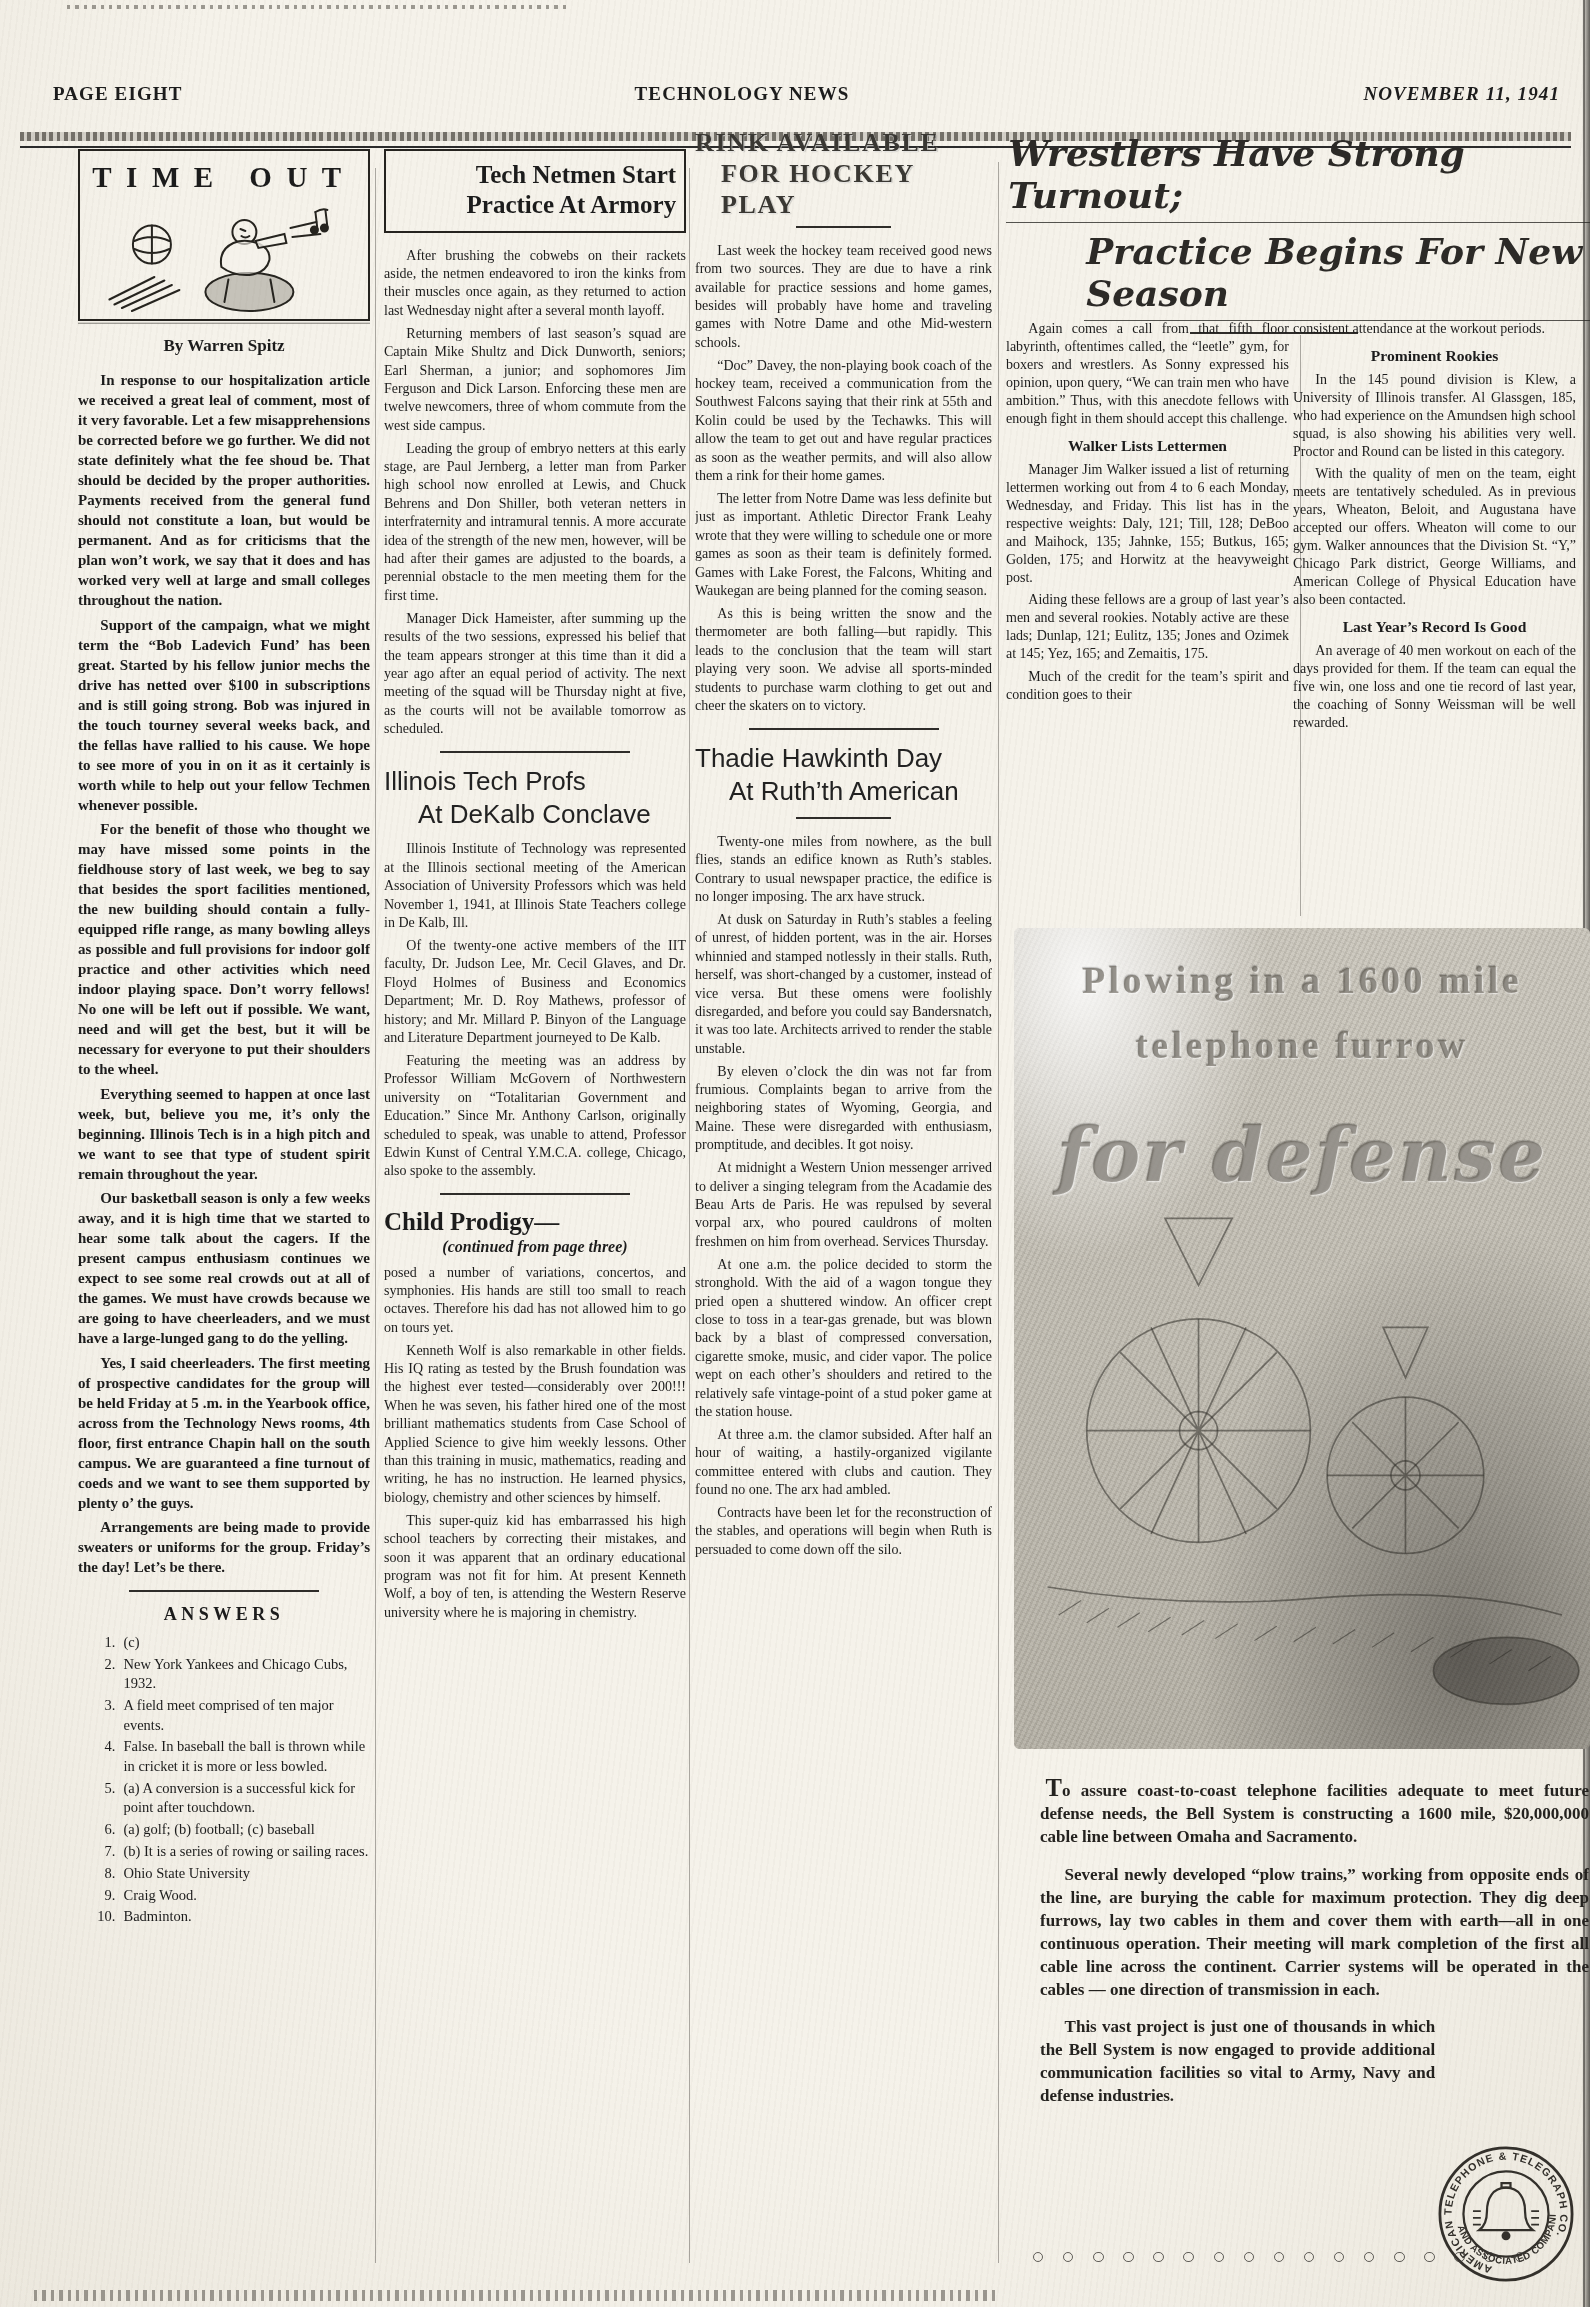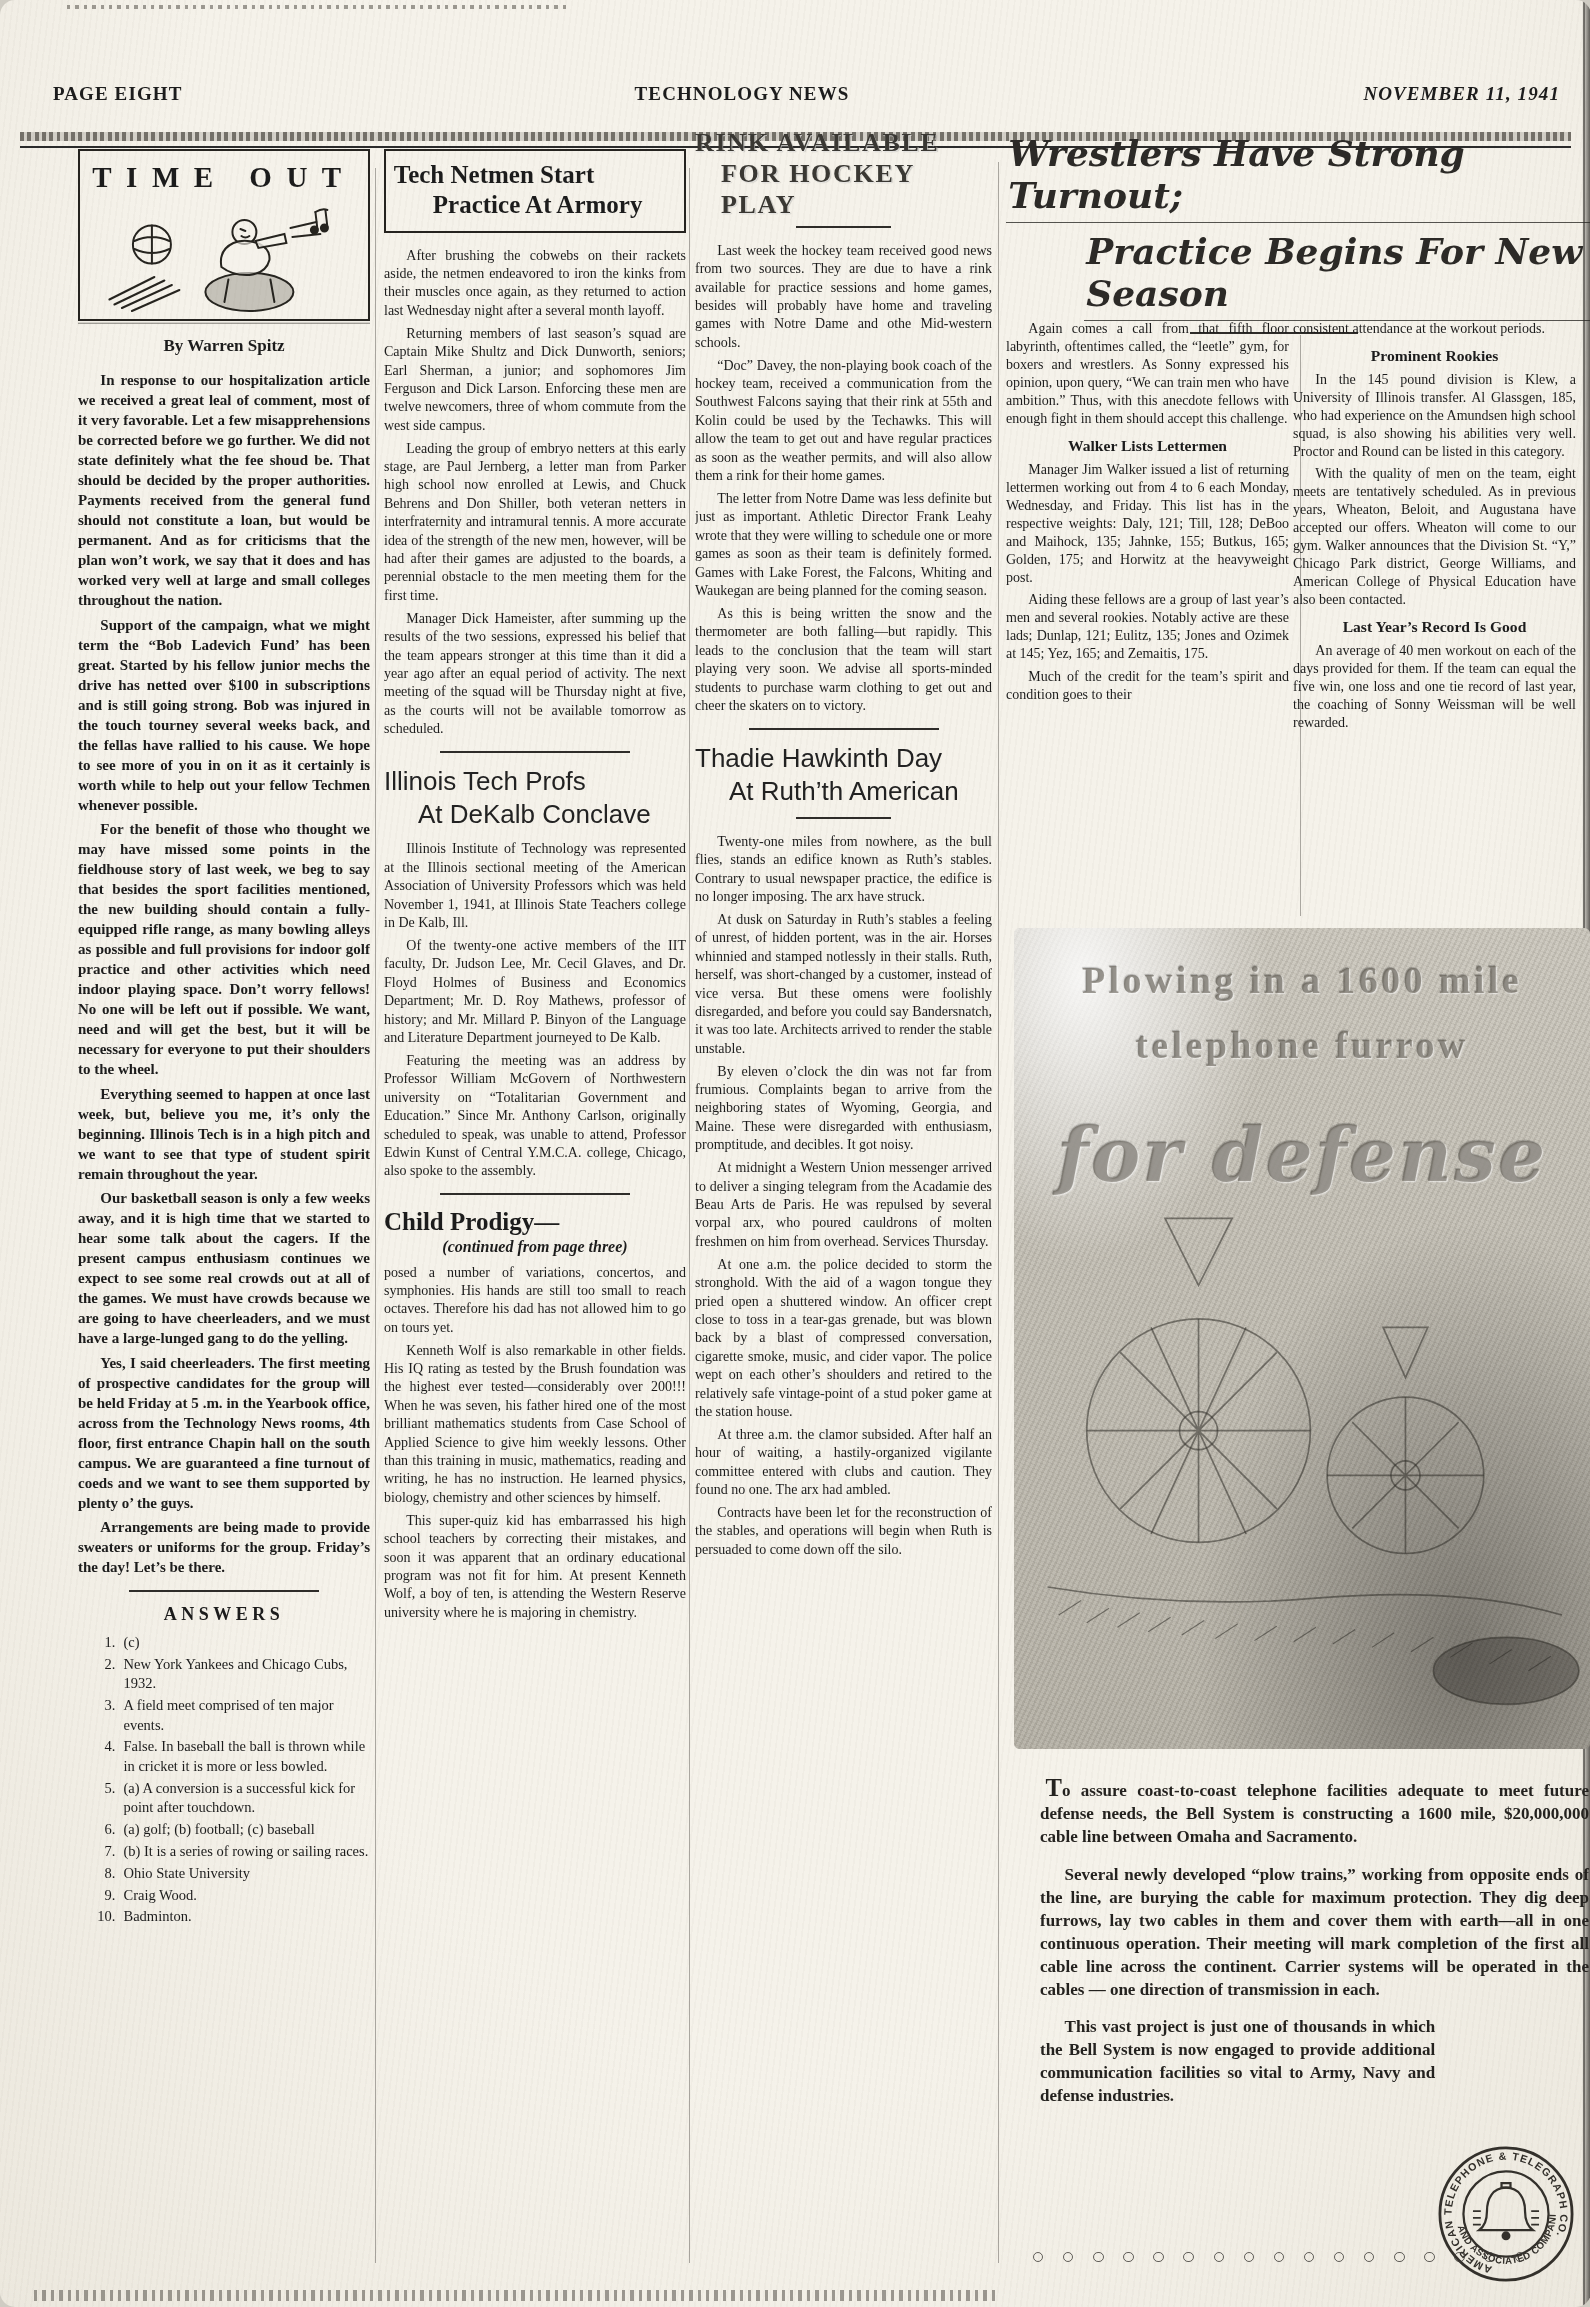--- a/index.html
+++ b/index.html
@@ -1,19 +1,19 @@
 <!DOCTYPE html>
 <html style="font-size:9px"><head>
 <meta charset="utf-8">
 <style>
   html,body{margin:0;padding:0;background:#cfccc3;}
   .page{position:relative;width:1591px;height:2307px;background:
     repeating-linear-gradient(97deg, rgba(110,100,85,.035) 0 1.7px, rgba(255,255,255,0) 1.7px 6.1px),
     radial-gradient(ellipse at 50% 30%, #f5f2ea 60%, #ece8de 100%);
-    overflow:hidden;color:#1c1c1c;font-family:"Liberation Serif","DejaVu Serif",serif;border-radius:15px;}
+    overflow:hidden;color:#1c1c1c;font-family:"Liberation Serif","DejaVu Serif",serif;}
   
   .hdr{position:absolute;top:83px;font-weight:700;font-size:19px;letter-spacing:1.1px;}
   .hdr-left{left:53px;}
   .hdr-center{left:552px;width:380px;text-align:center;}
   .hdr-right{right:31px;font-style:italic;}
   .hdr-band{position:absolute;left:19.6px;right:19.6px;top:132px;height:9px;opacity:.75;
     background:repeating-linear-gradient(90deg,#4a463f 0 3.9px,rgba(74,70,63,.25) 3.9px 7.3px);filter:blur(0.3px);}
   .hdr-line{position:absolute;left:19.6px;right:19.6px;top:146px;height:2.2px;background:#2b2b2b;}
   
   .vrule{position:absolute;width:1.1px;background:rgba(80,76,70,.45);}
@@ -32,21 +32,21 @@
   
   .timeout-box{border:2.2px solid #25231f;box-shadow:0 0 0 1.7px #f2efe7,0 0 0 2.8px rgba(37,35,31,.5);
     padding:7.8px 5.6px 0;margin-bottom:14.5px;}
   .timeout-title{font-weight:700;font-size:29px;letter-spacing:14.5px;text-align:center;margin:2.2px 0 3.4px;}
   .byline{font-weight:700;font-size:17px;text-align:center;margin:0 0 14.5px;}
   .answers-head{font-weight:700;font-size:18px;letter-spacing:4.5px;text-align:center;margin:3.4px 0 7.8px;}
   ol.answers{margin:0;padding-left:41px;font-size:14.5px;line-height:19.6px;}
   ol.answers li{margin-bottom:2.2px;padding-left:4.5px;}
   
   .netmen-box{border:2.2px solid #25231f;padding:9px 7.8px 11.2px;margin-bottom:13.4px;}
-  .netmen-title{font-weight:700;font-size:25px;line-height:1.2;}
+  .netmen-title{font-weight:700;font-size:25px;line-height:1.2;text-align:right;}
   .netmen-title .l2{display:block;padding-left:39px;}
   .sans-head{font-family:"Liberation Sans","DejaVu Sans",sans-serif;font-weight:400;
     font-size:26px;line-height:1.25;color:#222;margin:5.6px 0 10px;}
   .sans-head .l2{display:block;padding-left:34px;}
   .child-head{font-weight:700;font-size:25px;margin:5.6px 0 2.2px;}
   .child-cont{font-style:italic;font-weight:700;font-size:16px;text-align:center;margin:0 0 7.8px;}
   
   .rink-title{font-weight:700;font-size:26px;line-height:1.2;letter-spacing:1.7px;color:#3a3833;
     text-shadow:0.6px 0.6px 0 rgba(255,255,255,.6),1.1px 1.1px 1.1px rgba(58,56,51,.35);margin:0 0 3.4px;}
   .rink-title .l2{display:block;padding-left:26px;}

